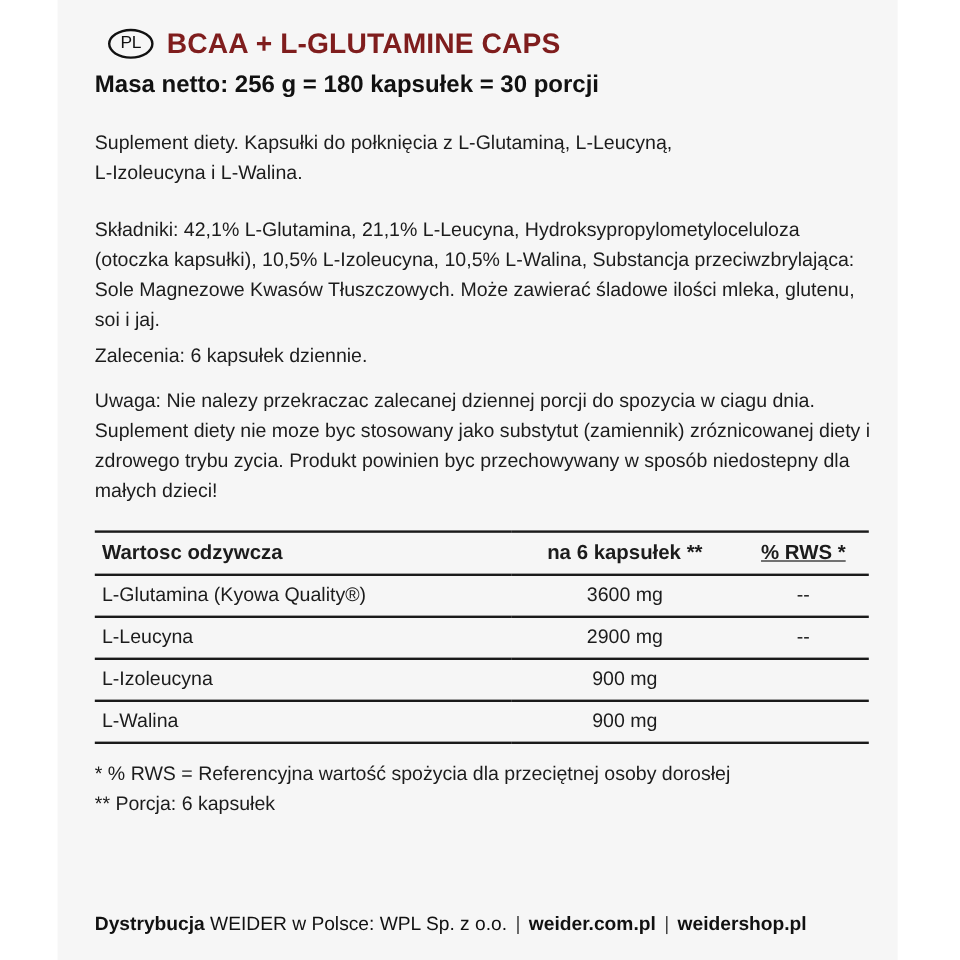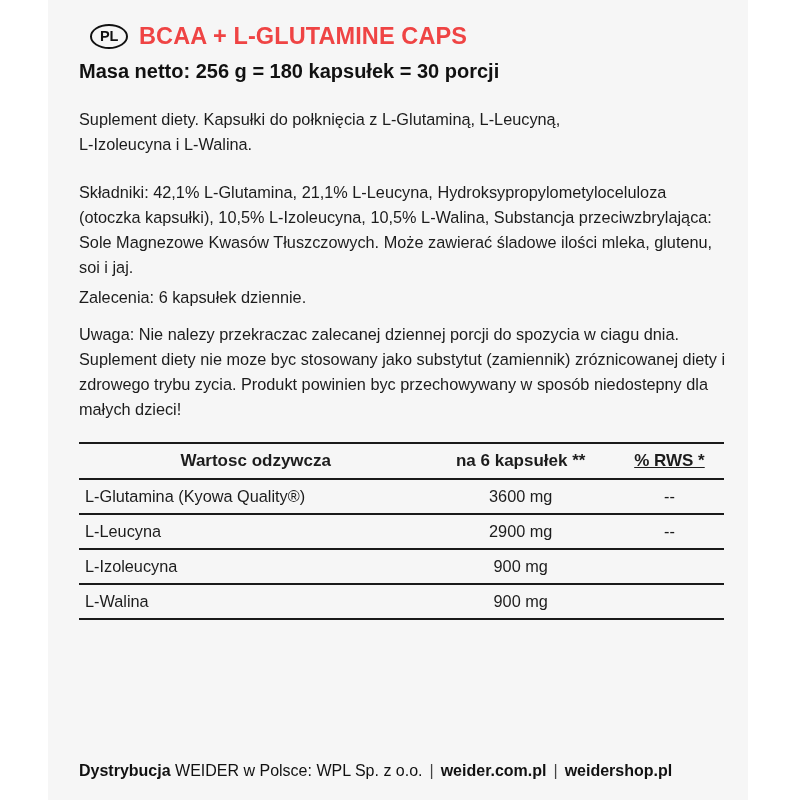--- a/index.html
+++ b/index.html
@@ -51,30 +51,30 @@
     height: 25px;
     border: 2.5px solid #111;
     border-radius: 50%;
     display: flex;
     align-items: center;
     justify-content: center;
     box-sizing: border-box;
   }
   .pl-badge span {
     font-size: 14.5px;
-    font-weight: bold;
+    font-weight: normal;
     letter-spacing: -0.3px;
     line-height: 1;
     color: #111;
   }
   .product-title {
     font-size: 23.5px;
     font-weight: bold;
     letter-spacing: 0.1px;
-    color: #ef4444;
+    color: #7f1d1d;
     white-space: nowrap;
   }
   .net-weight {
     position: absolute;
     left: 3px;
     top: 60px;
     font-size: 20px;
     font-weight: bold;
     color: #111;
     white-space: nowrap;
@@ -111,21 +111,20 @@
     padding: 0;
     border: 0;
   }
   .nutri-table thead th {
     border-top: 2.4px solid #1a1a1a;
     border-bottom: 2.4px solid #1a1a1a;
     height: 34px;
     vertical-align: middle;
     font-weight: bold;
     font-size: 17px;
-    text-align: center;
   }
   .nutri-table tbody td {
     border-bottom: 2.2px solid #1a1a1a;
     height: 33px;
     vertical-align: middle;
     font-weight: normal;
   }
   .col-name  { text-align: left;  width: 345px; padding-left: 6px !important; }
   .col-value { text-align: center; width: 190px; }
   .col-rws   { text-align: center; width: 110px; }
@@ -220,21 +219,22 @@
           </tr>
           <tr>
             <td class="col-name">L-Walina</td>
             <td class="col-value">900 mg</td>
             <td class="col-rws"></td>
           </tr>
         </tbody>
     </table>
 
     <div class="footnotes">
-      <br>
+      <span>* % RWS = Referencyjna wartość spożycia dla przeciętnej osoby dorosłej</span><br>
+      <span>** Porcja: 6 kapsułek</span>
     </div>
 
 
     <div class="distribution">
       <span class="strong">Dystrybucja</span><span> WEIDER w Polsce: WPL Sp. z o.o.</span><span class="sep">|</span><span class="strong">weider.com.pl</span><span class="sep">|</span><span class="strong">weidershop.pl</span>
     </div>
 
   </div>
 </div>
 

